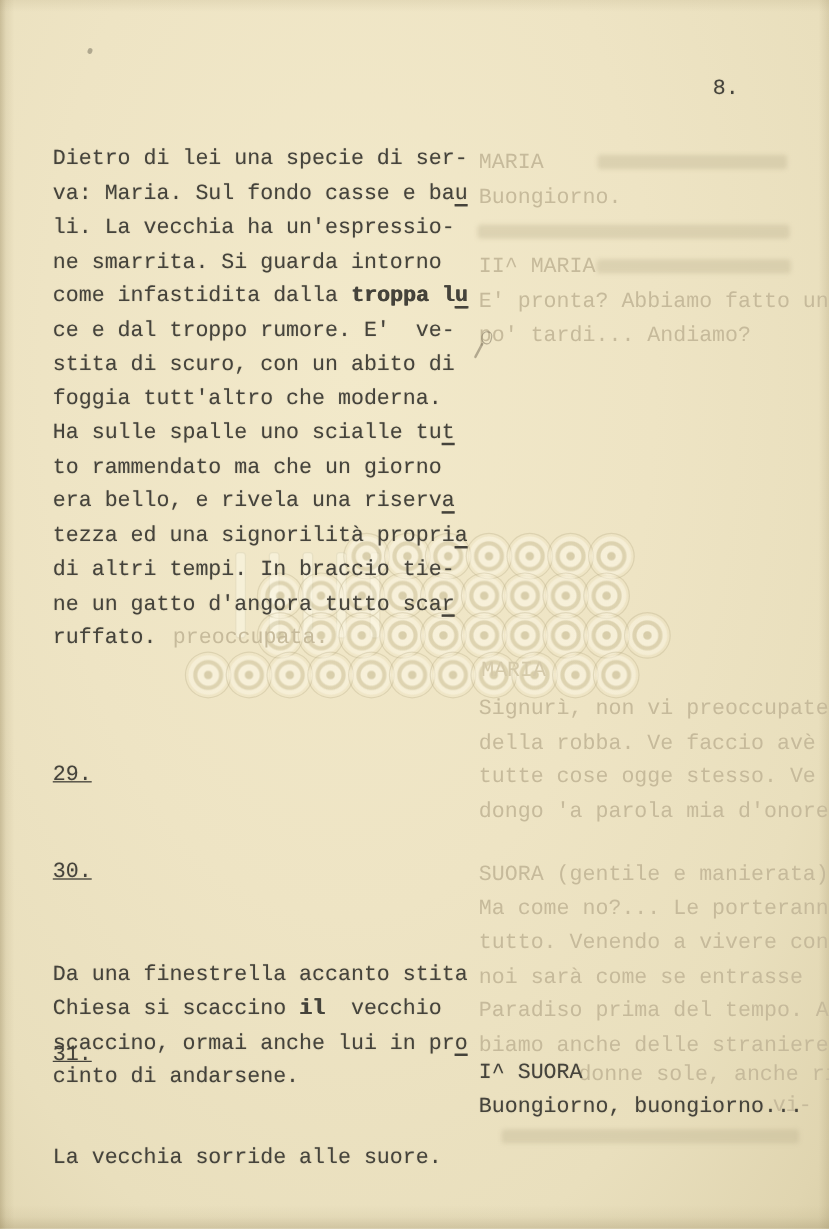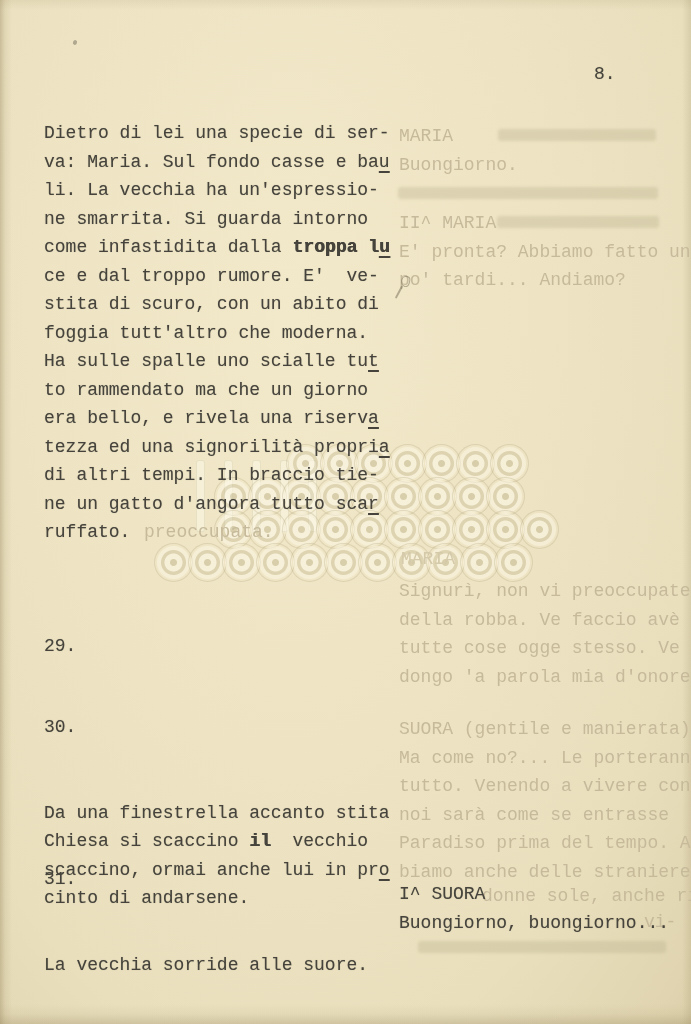--- a/index.html
+++ b/index.html
@@ -12,21 +12,21 @@
       linear-gradient(to top, rgba(148,132,92,.30) 0px, rgba(148,132,92,.08) 10px, rgba(148,132,92,0) 20px),
       linear-gradient(to bottom, rgba(160,145,102,.14) 0px, rgba(160,145,102,0) 10px),
       radial-gradient(ellipse at 42% 30%, #f2e9ca 0%, #eee4c4 45%, #e9dfbd 75%, #e0d5b0 95%, #dbd0aa 100%);
   }
   .type{position:absolute;font-size:18px;line-height:28.5px;white-space:pre;}
   .ink{color:#45433b;text-shadow:0 0 1px rgba(69,67,59,.30);}
   .faded{color:#c6ba9b;}
   .xfaint{color:#d4c9a9;}
   .u{text-decoration:underline;text-underline-offset:4px;text-decoration-thickness:1.6px;}
   .b{font-weight:bold;text-shadow:0.6px 0 0 currentColor;}
-  .scene .num{margin-bottom:0;}
+  .scene .num{margin-bottom:0;text-decoration:underline;}
   .wm-circle{position:absolute;border-radius:50%;border:1.5px solid rgba(186,174,134,.34);
     background:radial-gradient(circle at 50% 50%,
       rgba(193,182,143,.50) 0 3px,
       rgba(252,247,230,.60) 4px 8.5px,
       rgba(193,182,143,.38) 9.5px 12px,
       rgba(252,247,230,.50) 13px 16px,
       rgba(252,247,230,0) 17px);}
   .wm-stem{position:absolute;width:7px;border-radius:3px;
     border:1px solid rgba(186,174,134,.25);background:rgba(252,247,230,.55);}
   .smudge{position:absolute;height:12px;border-radius:3px;

